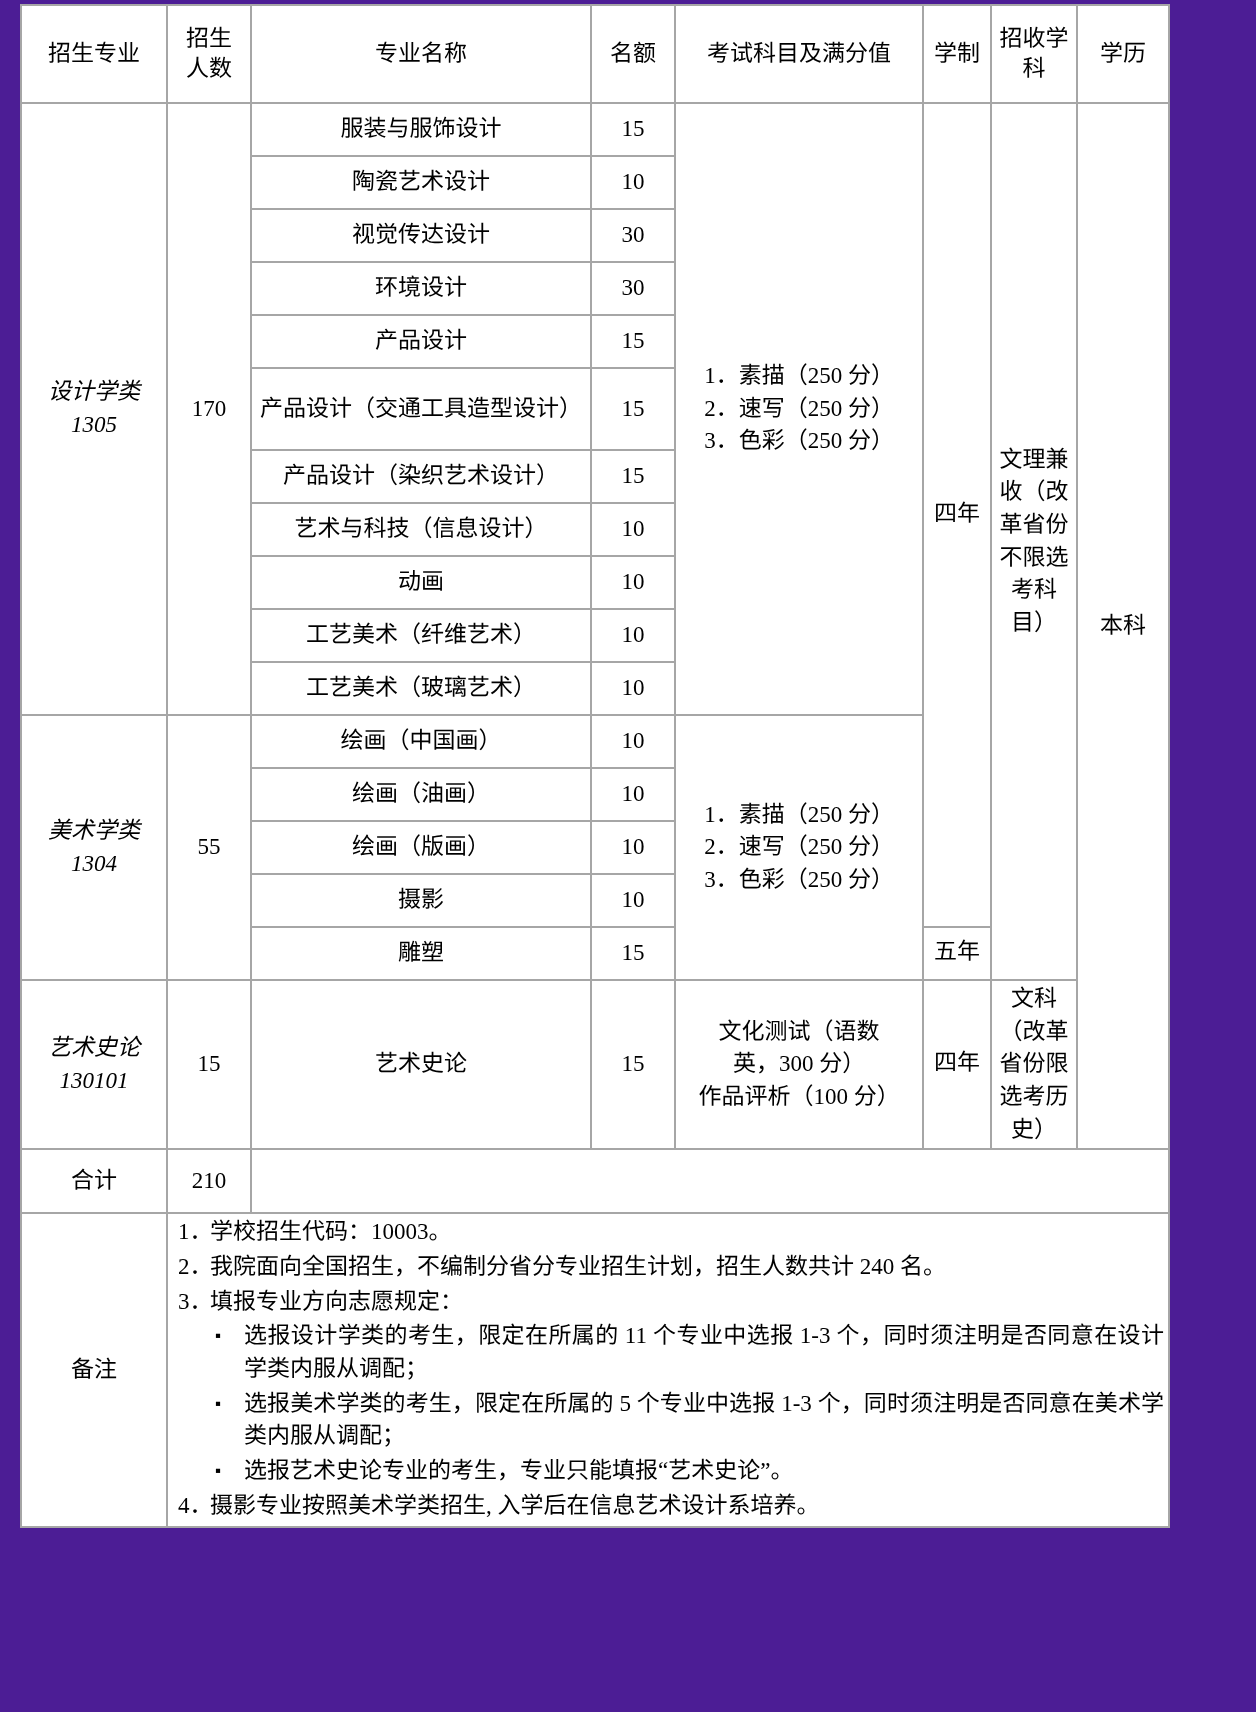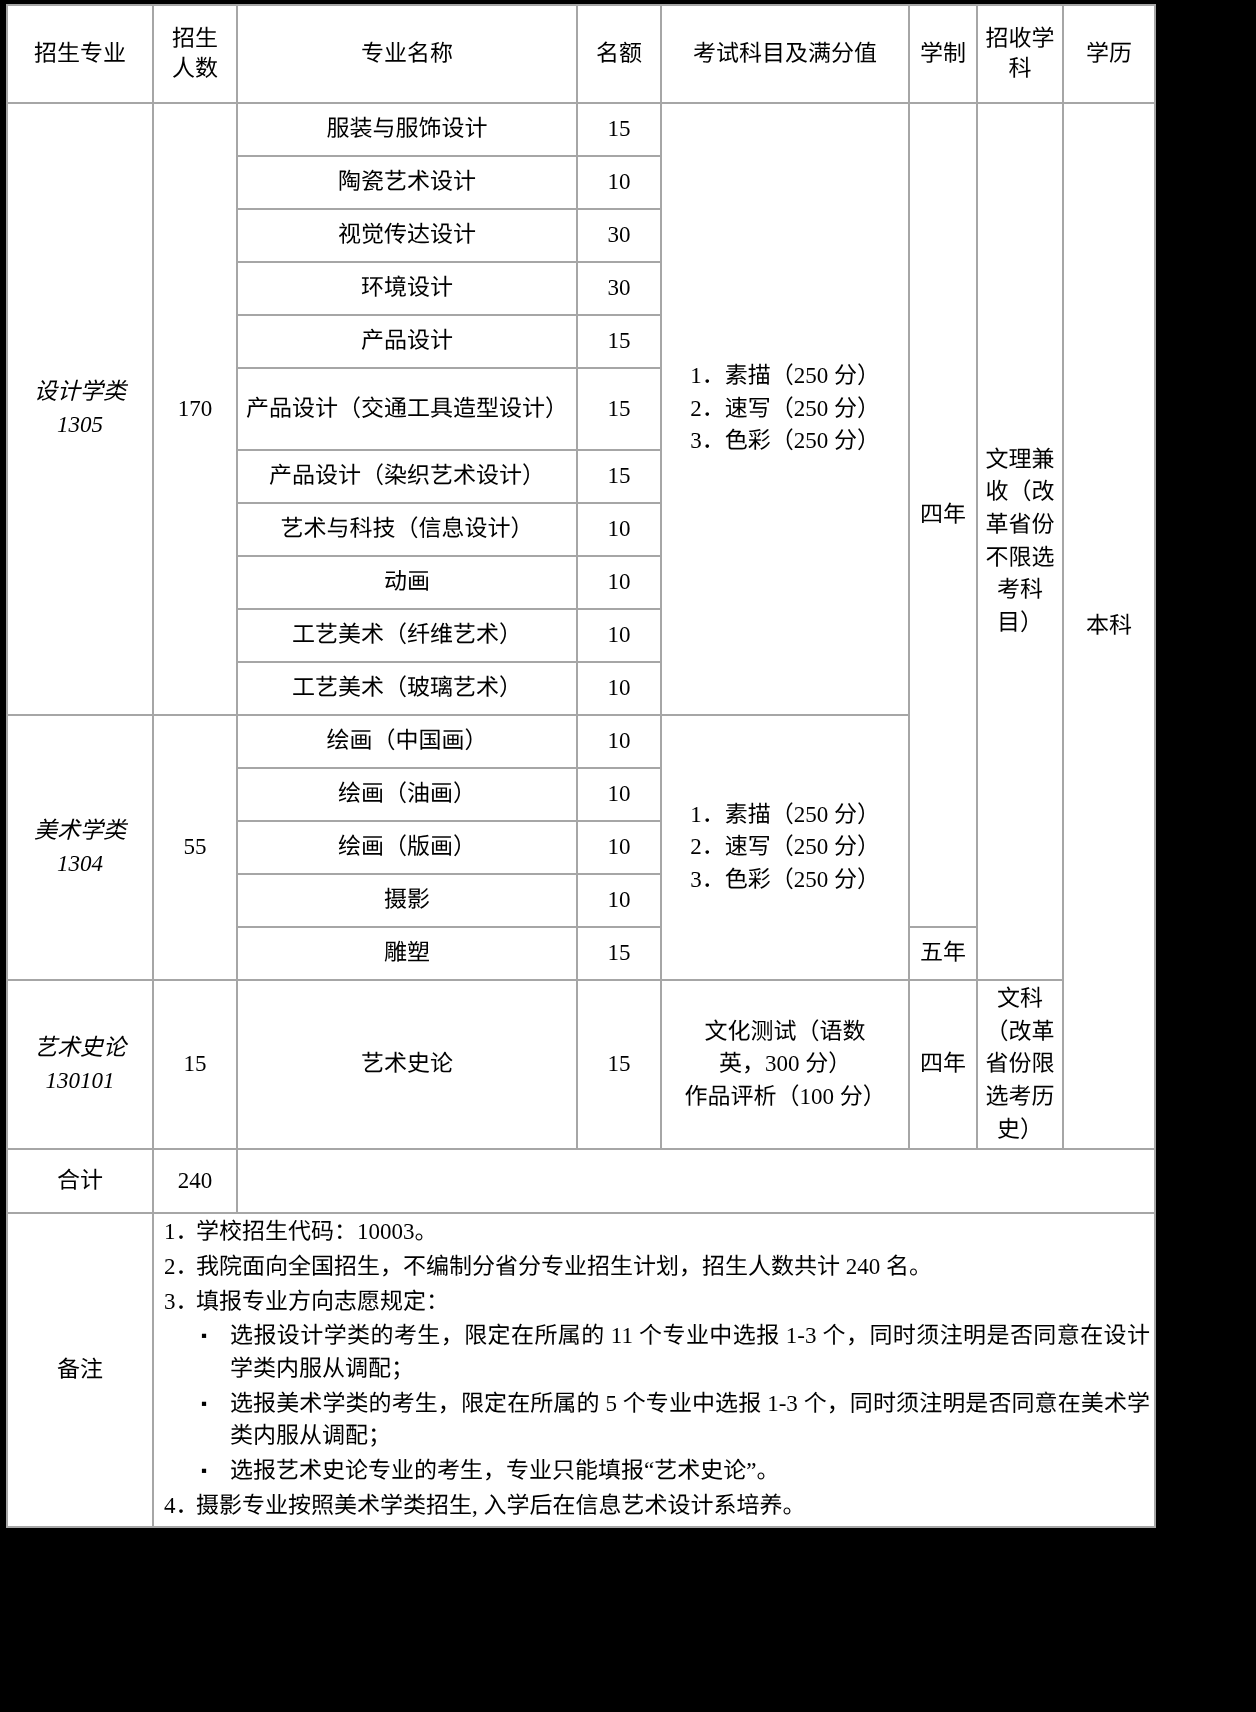--- a/index.html
+++ b/index.html
@@ -11,22 +11,22 @@
   body {
     font-family: "Liberation Serif", "DejaVu Serif", serif;
     color: #000000;
     -webkit-font-smoothing: antialiased;
   }
   #page {
     width: 1256px;
     height: 1712px;
     position: relative;
     box-sizing: border-box;
-    padding: 4px 52px 0 6px;
-    background: #000000;
+    padding: 4px 52px 0 20px;
+    background: #4c1d95;
     overflow: hidden;
   }
   table.plan {
     border-collapse: collapse;
     table-layout: fixed;
     width: 1148px;
     margin: 0;
   }
   table.plan td, table.plan th {
     border: 2px solid #a6a6a6;
@@ -92,20 +92,21 @@
     line-height: 1.74;
     padding-left: 2px;
     padding-right: 2px;
   }
   td.degree-cell {
     font-size: 24px;
     margin-left: 30px;
   }
   td.years-cell {
     font-size: 23px;
+    font-family: Liberation Mono, monospace;
   }
   td.total-label, td.total-value {
     height: 58px;
     font-size: 23.5px;
   }
   td.total-blank {
     background: #ffffff;
   }
   
   td.notes-label {
@@ -308,21 +309,21 @@
           <div>文科</div>
           <div>（改革</div>
           <div>省份限</div>
           <div>选考历</div>
           <div>史）</div>
         </td>
       </tr>
 
       <tr>
         <td class="total-label">合计</td>
-        <td class="total-value">240</td>
+        <td class="total-value">210</td>
         <td class="total-blank" colspan="6"></td>
       </tr>
 
       <tr>
         <td class="notes-label">备注</td>
         <td class="notes-body" colspan="7">
           <div class="note-line">
             <span class="note-num">1．</span>
             <span class="note-text">学校招生代码：10003。</span>
           </div>

